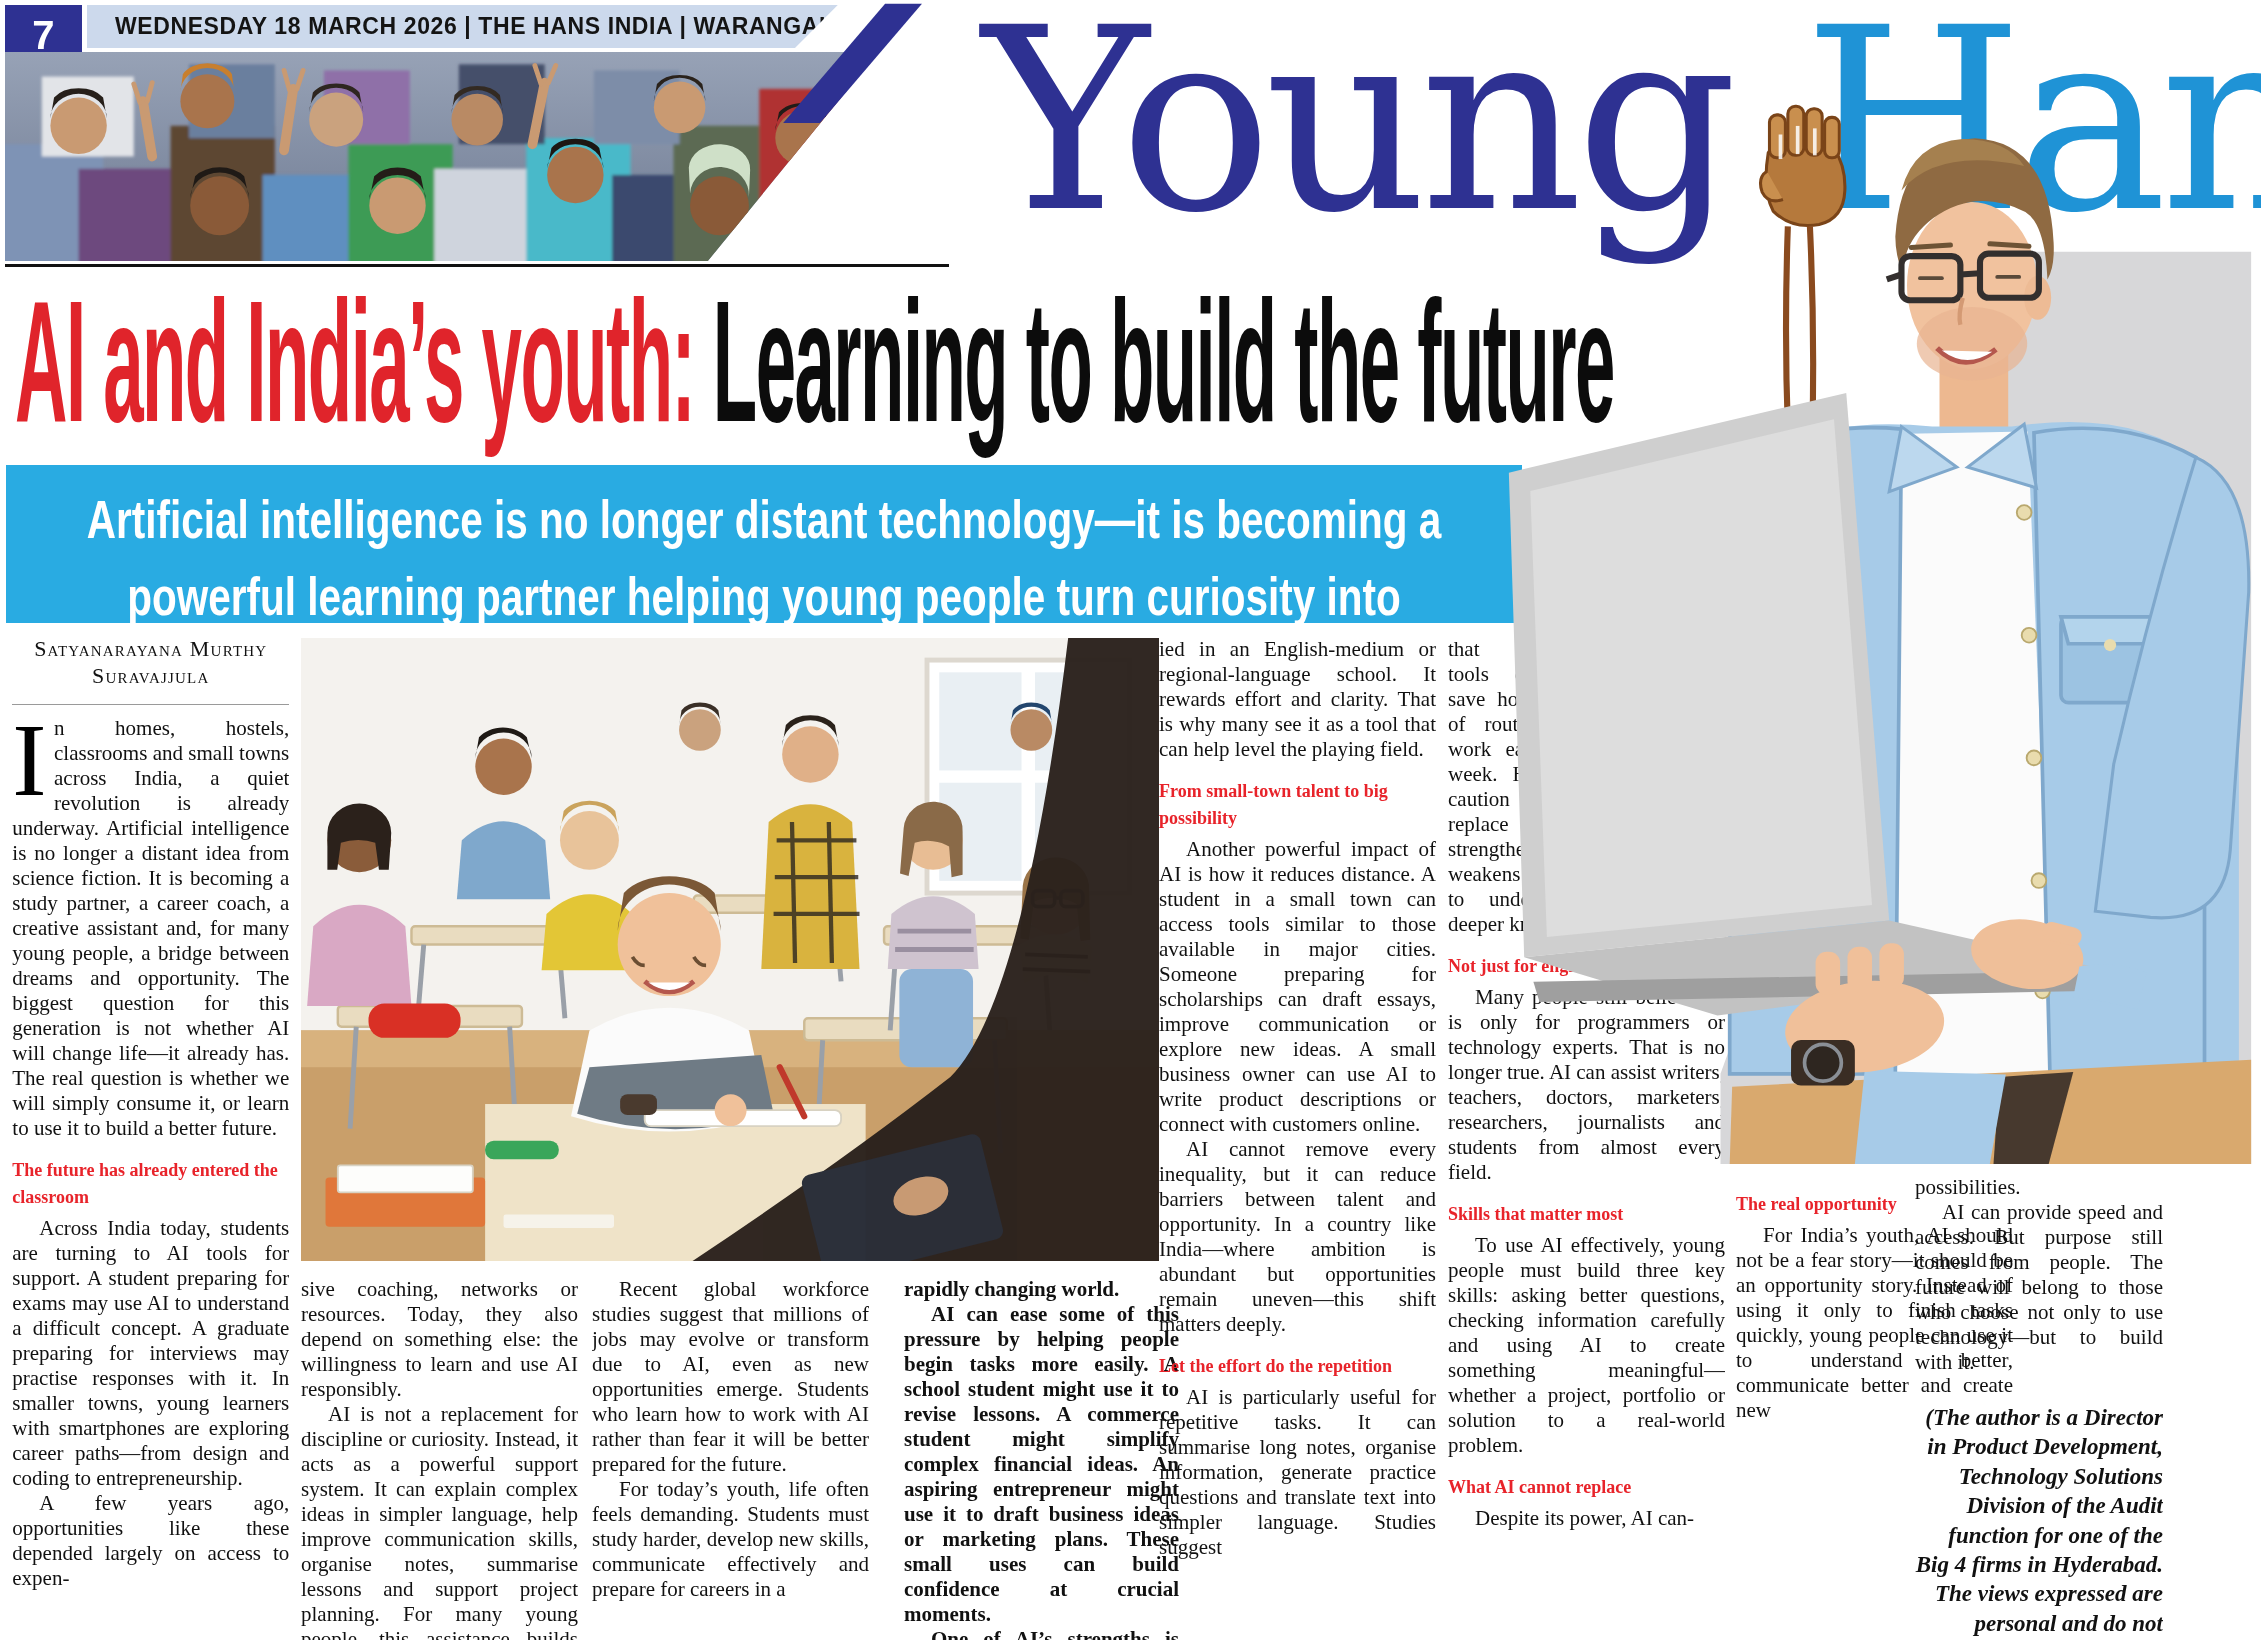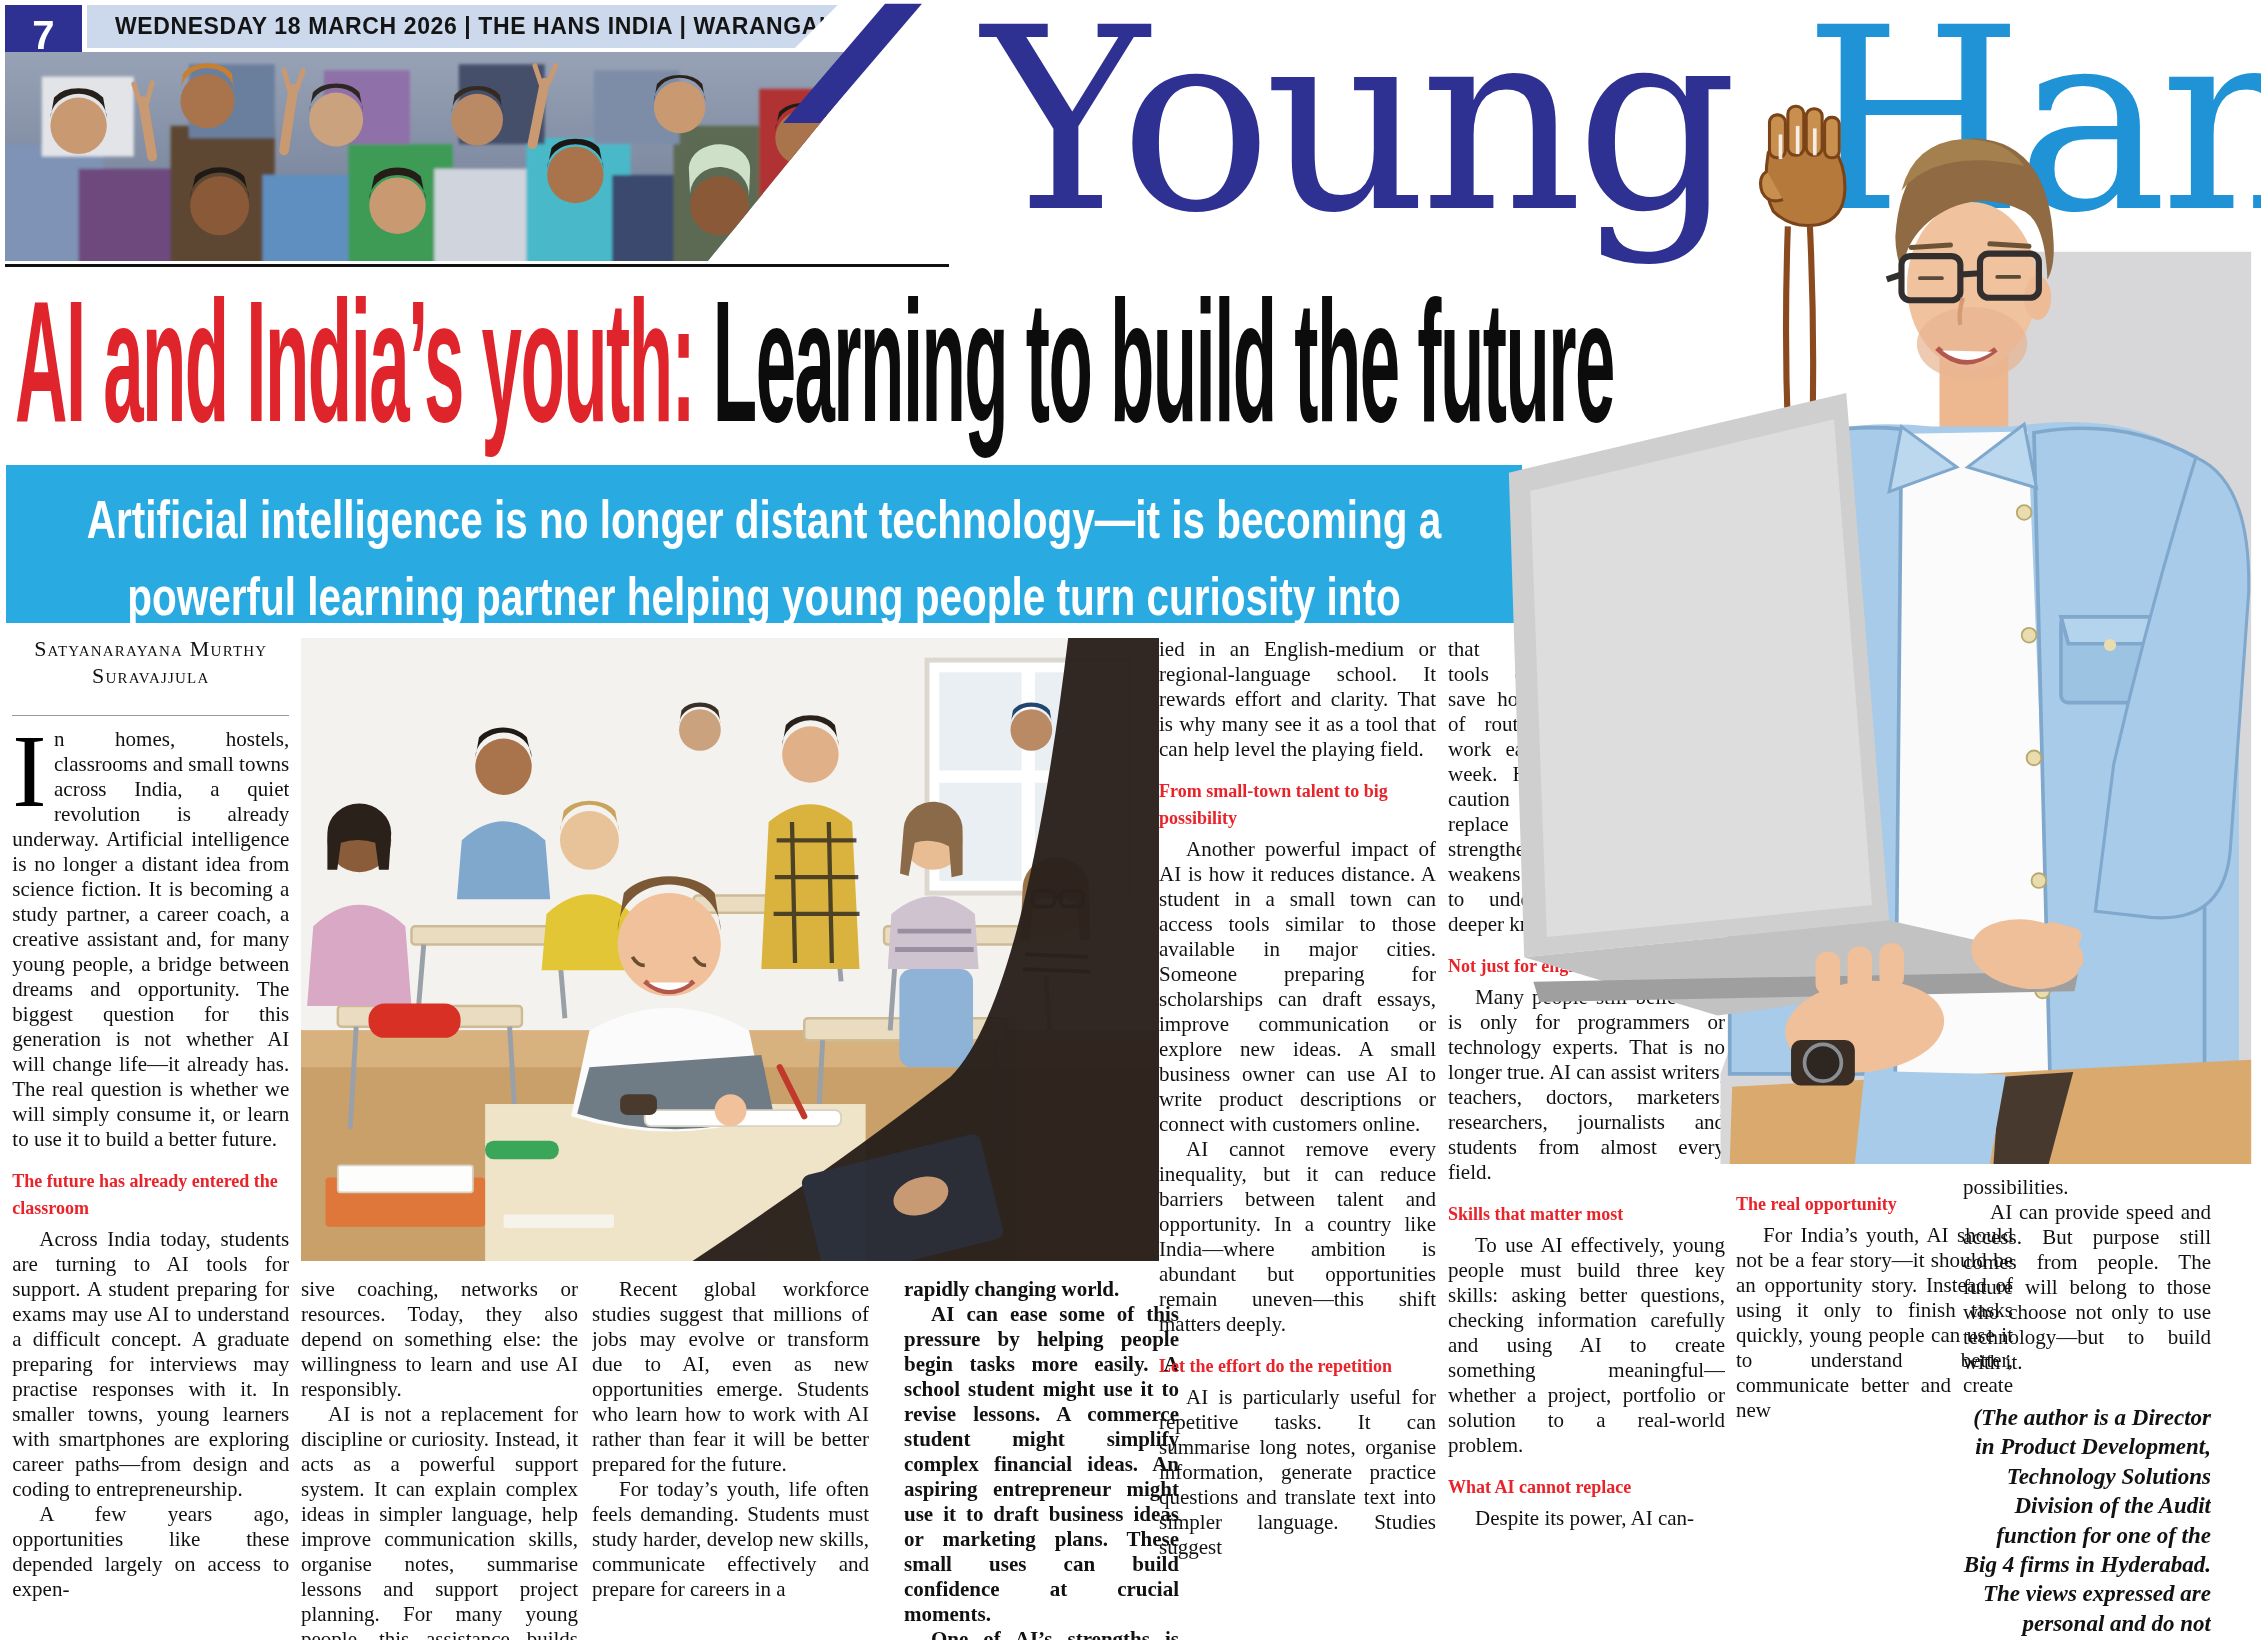--- a/index.html
+++ b/index.html
@@ -37,30 +37,30 @@
     transform:translateX(-50%) scaleX(0.75);transform-origin:center top;
     text-align:center;color:#fff;font:bold 54px/1.42 "Liberation Sans",sans-serif;letter-spacing:0px;}
 
   
   .col{position:absolute;overflow:hidden;font-size:21px;line-height:25px;text-align:justify;z-index:1;}
   .col p{margin:0 0 0 0;text-align:justify;-moz-text-align-last:left;text-align-last:left;}
   .col p.ind{text-indent:27px;}
   .col .rhead{color:#e8232a;font-weight:bold;font-size:18px;line-height:27px;
     margin:16px 0 4.9px 0;text-align:left;}
   #byline{text-align:center;font-variant:small-caps;font-size:22px;line-height:27px;
-    letter-spacing:1.2px;padding-bottom:26px;border-bottom:1.2px solid #9a9a9a;margin-bottom:11px;}
+    letter-spacing:1.2px;padding-bottom:15px;border-bottom:1.2px solid #9a9a9a;margin-bottom:11px;}
   .dropcap{float:left;font-size:103px;line-height:81px;padding:3.7px 7.4px 0 0;color:#000;}
   #col1{left:12.3px;top:635px;width:277px;height:1005px;}
   #col2{left:301px;top:1277px;width:277px;height:363px;}
   #col3{left:592px;top:1277px;width:277px;height:363px;}
   #col4{left:904px;top:1277px;width:275px;height:363px;font-weight:bold;}
   #col5{left:1159px;top:637px;width:277px;height:1004px;}
   #col6{left:1448px;top:637px;width:277px;height:1004px;}
   #col7{left:1736px;top:1175px;width:277px;height:466px;}
-  #col8{left:1963px;top:1175px;width:248px;height:466px;}
+  #col8{left:1915px;top:1175px;width:248px;height:466px;}
   .laptop-spacer{float:right;width:181px;height:106px;}
   #author-note{font-weight:bold;font-style:italic;text-align:right;font-size:23px;line-height:29.4px;
     margin-top:28px;text-align-last:right;}
 
   
   #crowd-photo{left:4.9px;top:52px;width:877px;height:209px;z-index:1;}
   #class-photo{left:301px;top:638px;width:858px;height:623px;z-index:1;}
   #stripe{left:761px;top:0px;width:172px;height:123px;z-index:2;}
   #fist{left:1756px;top:79px;width:98px;height:356px;z-index:2;}
   #man-photo{left:1472px;top:34px;width:789px;height:1130px;z-index:3;pointer-events:none;}

